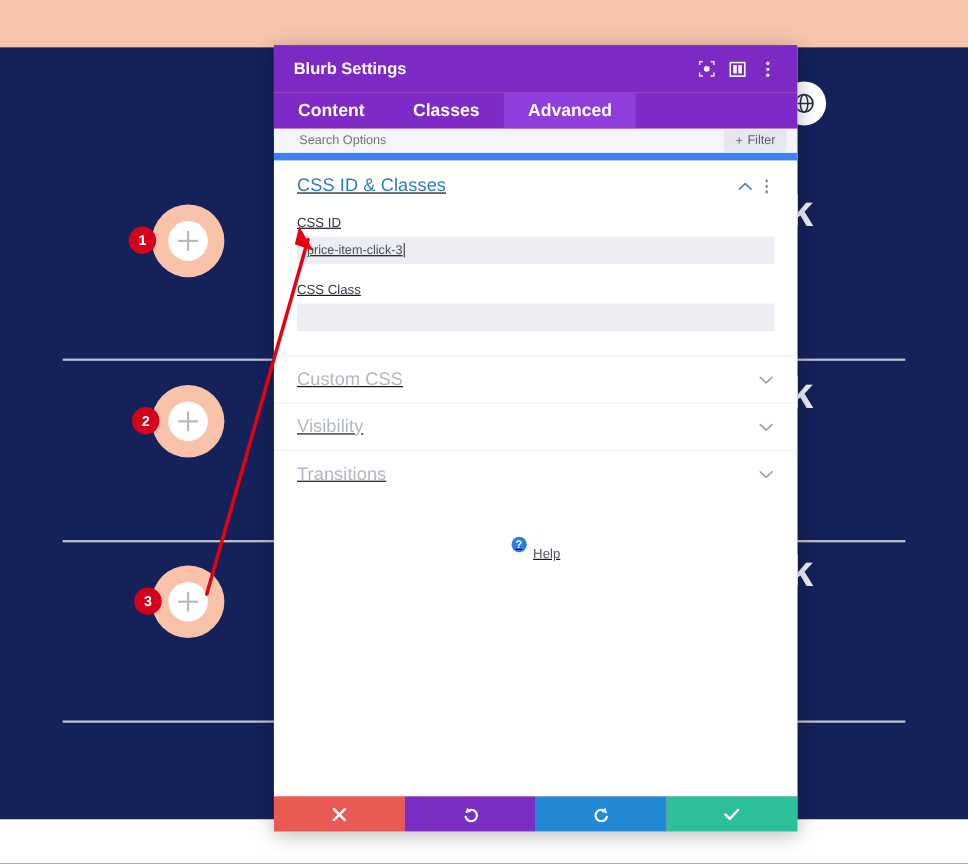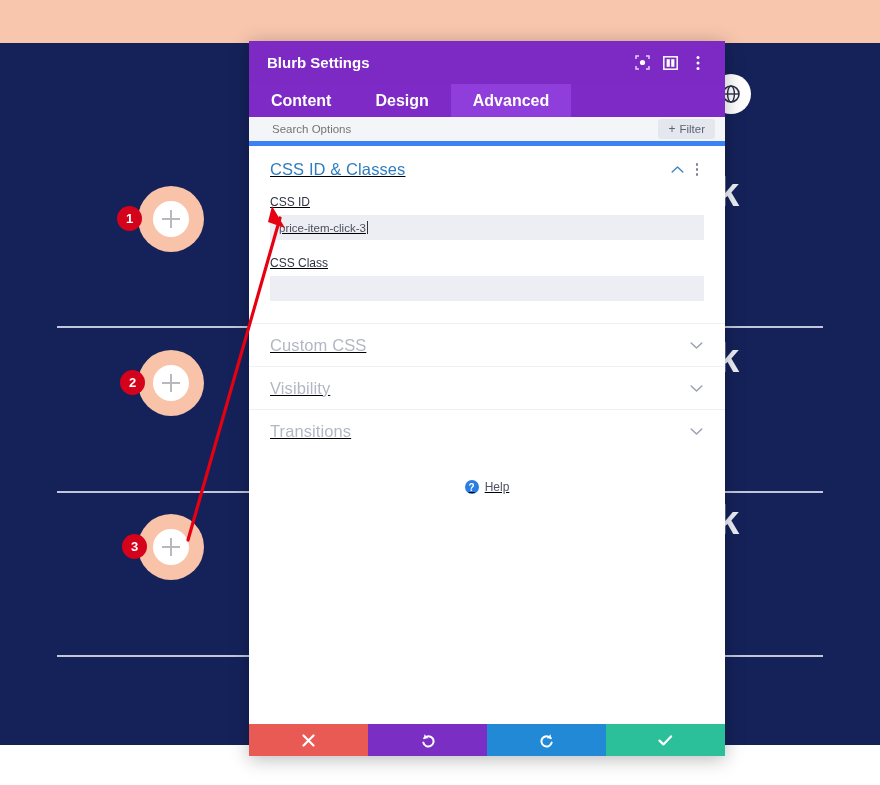--- a/index.html
+++ b/index.html
@@ -68,21 +68,21 @@
   .hdr-icon svg{display:block;}
 
   .tabs{height:33px;background:#7e2ac6;display:flex;flex:0 0 auto;}
   .tab{
     padding:0 22px;height:33px;display:flex;align-items:center;
     font-size:16px;font-weight:bold;color:#ffffff;box-sizing:border-box;
   }
   .tab.active{background:#8f3ddb;}
 
   .search-bar{
-    height:29px;background:#f4f5f9;border-bottom:5px solid #3b82f6;
+    height:29px;background:#f4f5f9;border-bottom:7px solid #3b82f6;
     display:flex;align-items:center;padding:0 10px 0 21px;
     box-sizing:border-box;flex:0 0 auto;
   }
   .search-input{
     flex:1;border:0;background:transparent;outline:none;
     font-family:"Liberation Sans",sans-serif;font-size:11.5px;color:#8b90a3;
   }
   .filter-btn{
     background:#e5e7ee;color:#5d6377;font-size:11.5px;
     padding:4px 10px;border-radius:3px;display:flex;align-items:center;gap:4px;
@@ -119,21 +119,21 @@
   .collapsed-row:first-of-type{border-top:1px solid #eef0f5;}
   .collapsed-title{flex:1;font-size:16.5px;color:#b2b7c4;letter-spacing:.1px;}
 
   .help-wrap{
     display:flex;align-items:center;justify-content:center;gap:6px;margin-top:28px;
   }
   .help-icon{
     width:14px;height:14px;border-radius:50%;background:#2a7de1;color:#fff;
     font-size:10px;font-weight:bold;display:flex;align-items:center;justify-content:center;
   }
-  .help-text{font-size:12px;color:#4d5261;}
+  .help-text{font-size:12px;color:#4d5261;margin-top:16px;}
 
   .modal-footer{height:32px;display:flex;flex:0 0 auto;}
   .foot-btn{
     flex:1;display:flex;align-items:center;justify-content:center;
     color:#ffffff;font-size:14px;
   }
   .foot-cancel{background:#ea5a55;}
   .foot-undo{background:#7a2ec4;}
   .foot-redo{background:#2189d6;}
   .foot-save{background:#2bbf9a;}
@@ -210,21 +210,21 @@
         <svg width="4" height="16" viewBox="0 0 4 16">
           <circle cx="2" cy="2.6" r="1.5" fill="#ffffff"></circle>
           <circle cx="2" cy="8" r="1.5" fill="#ffffff"></circle>
           <circle cx="2" cy="13.4" r="1.5" fill="#ffffff"></circle>
         </svg>
       </div>
     </div>
 
     <div class="tabs">
       <div class="tab">Content</div>
-      <div class="tab">Design</div>
+      <div class="tab">Classes</div>
       <div class="tab active">Advanced</div>
     </div>
 
     <div class="search-bar">
       <input class="search-input" type="text" placeholder="Search Options" style="">
       <div class="filter-btn">
         <span class="filter-plus">+</span>
         <span>Filter</span>
       </div>
     </div>

